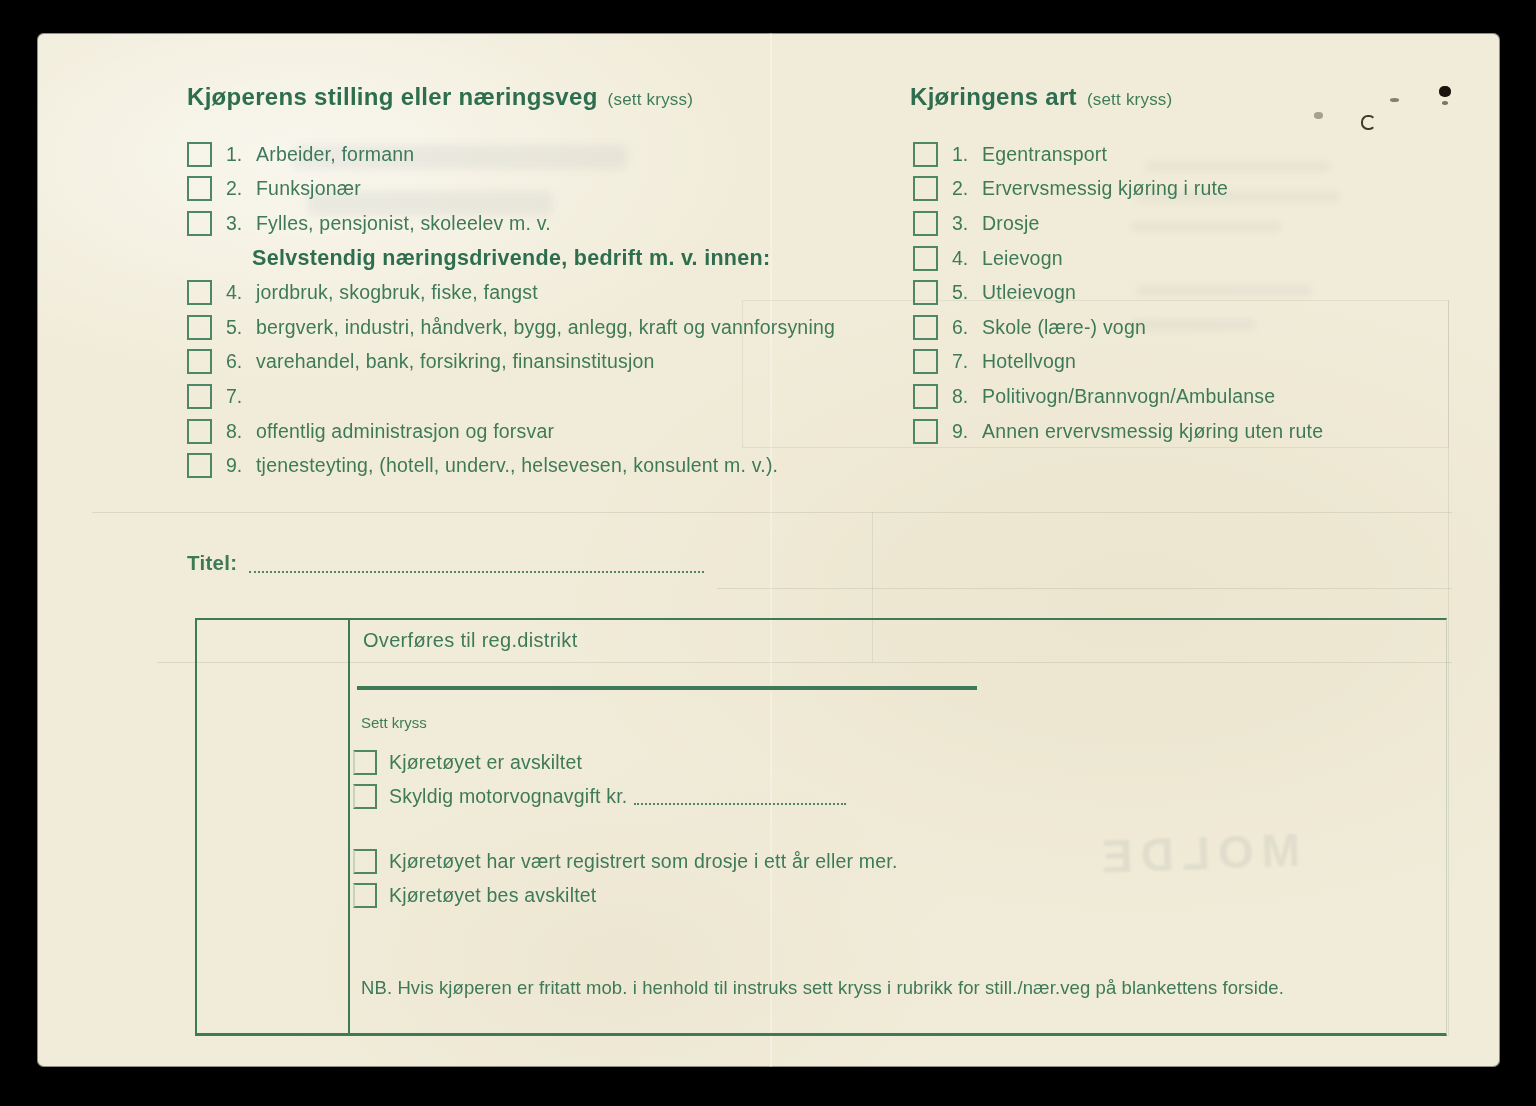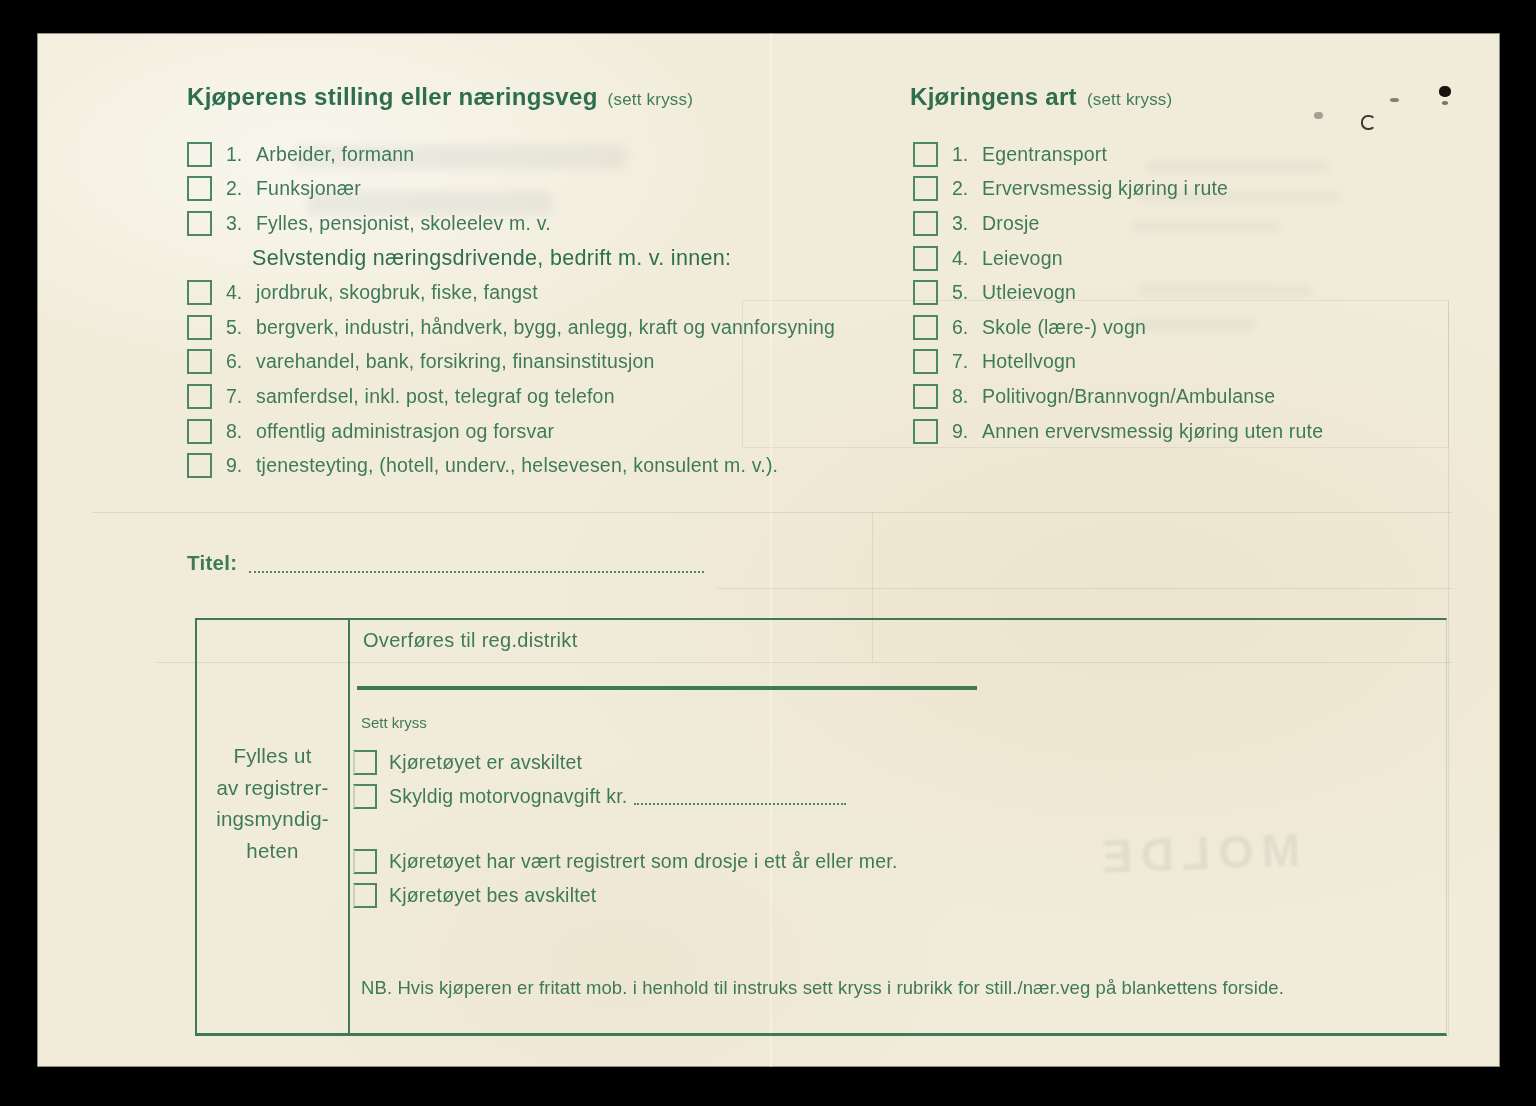--- a/index.html
+++ b/index.html
@@ -4,29 +4,29 @@
 <style>
   html,body{margin:0;padding:0;background:#000;}
   body{width:1536px;height:1106px;position:relative;overflow:hidden;
        font-family:"Liberation Sans", sans-serif;}
   #card{position:absolute;left:37px;top:33px;width:1463px;height:1034px;
     background:
       radial-gradient(ellipse 700px 350px at 18% 12%, rgba(255,255,255,0.55), rgba(255,255,255,0) 65%),
       radial-gradient(ellipse 900px 500px at 75% 55%, rgba(222,212,182,0.30), rgba(222,212,182,0) 70%),
       radial-gradient(ellipse 500px 300px at 40% 90%, rgba(228,220,196,0.35), rgba(228,220,196,0) 70%),
       #f1ecd9;
-    border-radius:1px;box-shadow:0 0 0 1px rgba(0,0,0,0.4) inset;}
+    border-radius:7px;box-shadow:0 0 0 1px rgba(0,0,0,0.4) inset;}
   .sec-title{font-size:24px;font-weight:bold;color:#2e6e4f;letter-spacing:0.3px;white-space:nowrap;}
   .sec-note{font-size:17px;font-weight:normal;color:#3f7c5a;margin-left:10px;letter-spacing:0.2px;}
   .cb{width:21px;height:21px;border:2px solid #4d8765;flex:0 0 auto;}
   .cbrow{display:flex;align-items:center;height:34.6px;white-space:nowrap;}
   .cbrow .num{min-width:30px;margin-left:14px;font-size:19.5px;color:#3e7a58;}
   .cbrow .txt{font-size:19.5px;color:#3e7a58;letter-spacing:0.2px;}
   .subhead-row{display:flex;align-items:center;height:34.6px;white-space:nowrap;}
-  .subhead{margin-left:65px;font-size:21.5px;font-weight:normal;color:#2e6e4f;letter-spacing:0.3px;}
+  .subhead{margin-left:65px;font-size:21.5px;font-weight:bold;color:#2e6e4f;letter-spacing:0.3px;}
   .abs{position:absolute;}
   
   #titel-row{position:absolute;left:150px;top:518px;display:flex;align-items:center;}
   #titel-label{font-size:20.5px;color:#3e7a58;font-weight:bold;letter-spacing:0.3px;}
   #titel-leader{width:455px;height:17px;border-bottom:2.5px dotted #4d8765;margin-left:12px;}
   
   #reg-box{position:absolute;left:158px;top:585px;width:1252px;height:418px;
     border-top:2px solid #3e7a58;border-left:2px solid #3e7a58;border-bottom:3px solid #3e7a58;
     border-right:1px solid rgba(62,122,88,0.22);box-sizing:border-box;}
   #reg-divider{position:absolute;left:151px;top:0;bottom:0;width:2px;background:#3e7a58;}
@@ -117,21 +117,20 @@
         <span class="txt">bergverk, industri, håndverk, bygg, anlegg, kraft og vannforsyning</span>
       </div>
       <div class="cbrow">
         <span class="cb"></span>
         <span class="num">6.</span>
         <span class="txt">varehandel, bank, forsikring, finansinstitusjon</span>
       </div>
       <div class="cbrow">
         <span class="cb"></span>
         <span class="num">7.</span>
-        <span class="txt">samferdsel, inkl. post, telegraf og telefon</span>
       </div>
       <div class="cbrow">
         <span class="cb"></span>
         <span class="num">8.</span>
         <span class="txt">offentlig administrasjon og forsvar</span>
       </div>
       <div class="cbrow">
         <span class="cb"></span>
         <span class="num">9.</span>
         <span class="txt">tjenesteyting, (hotell, underv., helsevesen, konsulent m. v.).</span>
@@ -185,26 +184,20 @@
       </div>
     </div>
 
   <div id="titel-row">
     <span id="titel-label">Titel:</span>
     <span id="titel-leader"></span>
   </div>
 
   <div id="reg-box">
     <div id="reg-divider"></div>
-    <div id="reg-left-label">
-      <div>Fylles ut</div>
-      <div>av registrer-</div>
-      <div>ingsmyndig-</div>
-      <div>heten</div>
-    </div>
     <div id="reg-header">Overføres til reg.distrikt</div>
     <div id="reg-thickline"></div>
     <div id="reg-settkryss">Sett kryss</div>
     <div id="reg-rows">
         <div class="regrow">
           <span class="cb2"></span>
           <span class="txt">Kjøretøyet er avskiltet</span>
         </div>
         <div class="regrow">
           <span class="cb2"></span>

